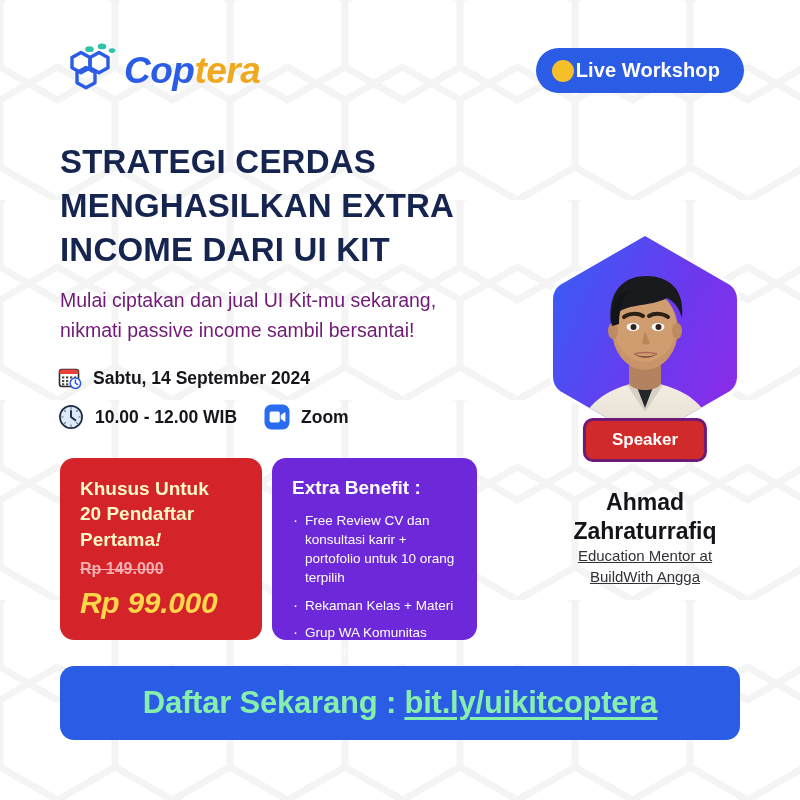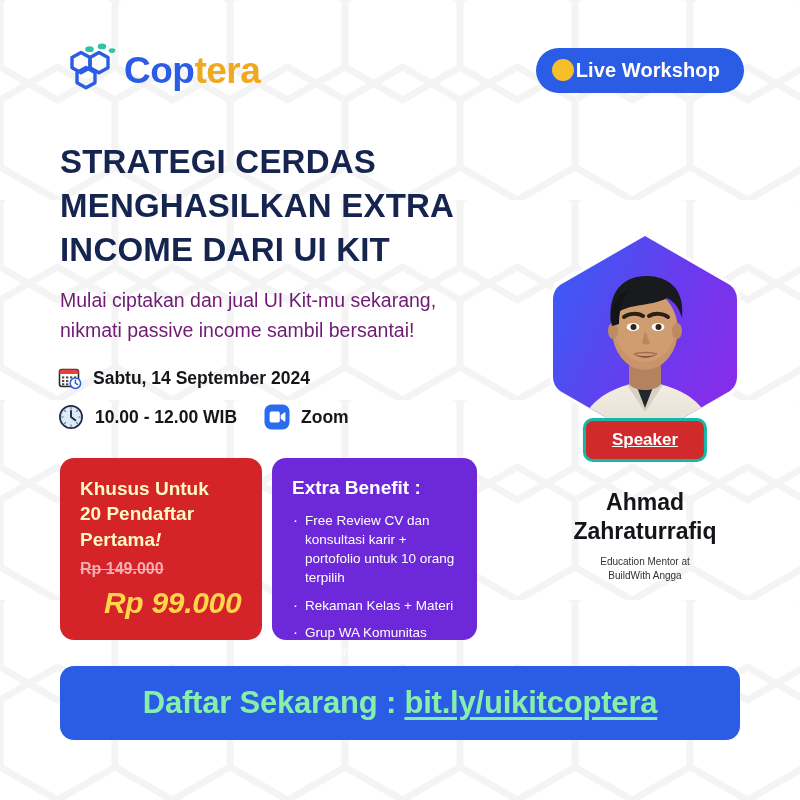--- a/index.html
+++ b/index.html
@@ -46,27 +46,28 @@
     display: flex;
     align-items: center;
     gap: 8px;
   }
   .logo-mark { width: 56px; height: 54px; display: block; }
   .logo-text {
     font-size: 37px;
     font-weight: 700;
     letter-spacing: -0.5px;
     line-height: 1;
+    font-style: italic;
   }
   .logo-text .t1 { color: #2b5ce6; }
   .logo-text .t2 { color: #f0a81e; }
 
   .live-badge {
     display: flex;
-    align-items: center;
+    align-items: flex-end;
     gap: 2px;
     background: #2b5ce6;
     border-radius: 999px;
     padding: 11px 24px 11px 16px;
   }
   .live-dot {
     width: 22px; height: 22px;
     border-radius: 50%;
     background: #f5bf29;
     flex: none;
@@ -165,21 +166,20 @@
   }
   .price-new {
     position: absolute;
     left: 20px;
     top: 128px;
     color: #ffd54a;
     font-size: 30px;
     font-weight: 700;
     font-style: italic;
     letter-spacing: -0.3px;
-    margin-left: 24px;
   }
 
   .card-blue {
     position: absolute;
     left: 272px;
     top: 458px;
     width: 205px;
     height: 182px;
     background: #6d28d9;
     border-radius: 14px;
@@ -228,37 +228,37 @@
     position: absolute;
     left: 50%;
     transform: translateX(-50%);
     bottom: -18px;
     background: #d12a2a;
     color: #ffffff;
     font-size: 17px;
     font-weight: 700;
     padding: 9px 26px;
     border-radius: 10px;
-    border: 3px solid #14b8a6;
+    border: 3px solid #701a75;
     white-space: nowrap;
-    text-decoration: underline;
   }
   .speaker-name {
     margin-top: 44px;
     color: #121418;
     font-size: 23px;
     font-weight: 700;
     line-height: 1.24;
   }
   .speaker-name .l { display: block; }
   .speaker-role {
-    margin-top: 10px;
+    margin-top: 0;
     color: #303236;
-    font-size: 10px;
+    font-size: 15px;
     line-height: 1.42;
+    text-decoration: underline;
   }
   .speaker-role .l { display: block; }
 
   
   .cta {
     position: absolute;
     left: 60px;
     top: 666px;
     width: 680px;
     height: 74px;

